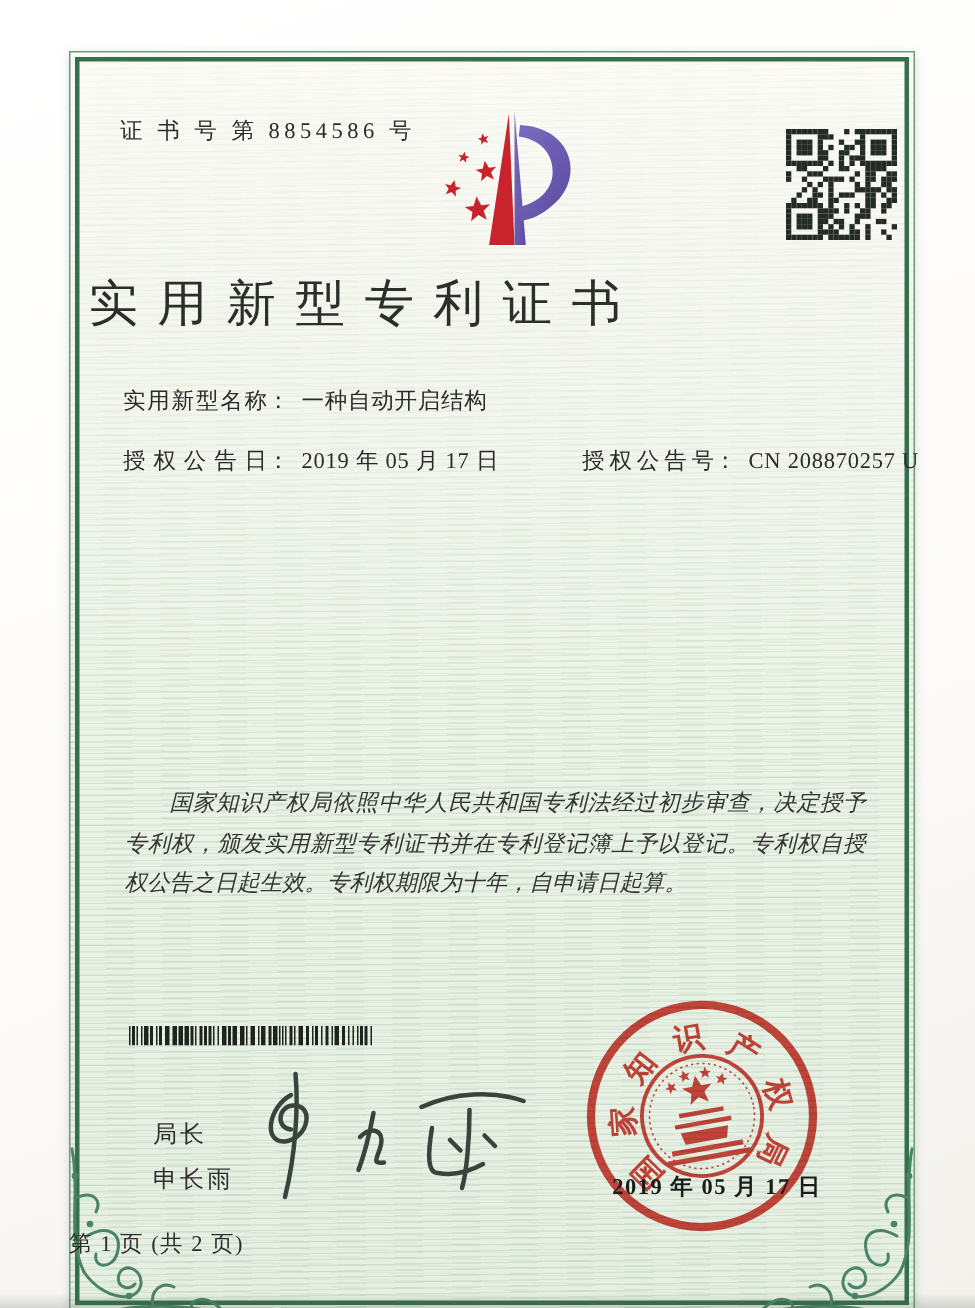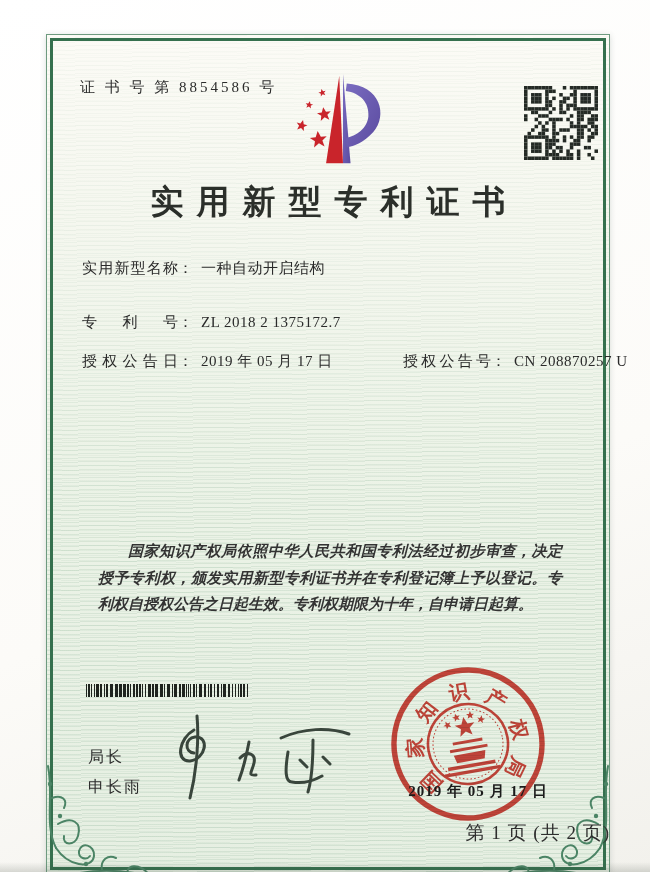--- a/index.html
+++ b/index.html
@@ -28,48 +28,48 @@
   }
   .frame-outer{position:absolute;inset:0;border:1px solid #6d9a7f;pointer-events:none;}
   .frame-inner{position:absolute;inset:4px;border:3px solid #35704e;pointer-events:none;}
   .corner{position:absolute;width:118px;height:128px;pointer-events:none;}
   .corner.bl{left:-10px;bottom:-12px;}
   .corner.br{right:-10px;bottom:-12px;transform:scaleX(-1);}
   
   .cert-no{position:absolute;left:34px;top:44px;font-size:15px;letter-spacing:3px;color:#2c2c2c;}
   .logo{position:absolute;left:238px;top:40px;width:118px;height:94px;}
   .qr{position:absolute;left:478px;top:52px;width:74px;height:74px;}
-  .title{position:absolute;left:0;top:146px;width:100%;margin:0;text-align:center;
-    font-size:33px;font-weight:bold;letter-spacing:13px;text-indent:13px;color:#2b2f2a;}
+  .title{position:absolute;left:0;top:146px;width:100%;margin:0;
+    font-size:33px;font-weight:normal;letter-spacing:13px;text-indent:13px;color:#2b2f2a;}
   
   .fields{position:absolute;left:36px;top:222px;right:28px;font-size:15px;color:#2a2a2a;}
   .frow{line-height:24px;margin-bottom:15px;position:relative;white-space:nowrap;}
-  .frow.first{margin-bottom:30px;}
+  .frow.first{margin-bottom:16px;}
   .flabel{display:inline-block;width:96px;text-align:justify;text-align-last:justify;vertical-align:top;}
   .fcolon{display:inline-block;margin-right:8px;}
   .fvalue{letter-spacing:0.5px;}
-  .grant2{position:absolute;left:306px;top:0;white-space:nowrap;margin-left:15px;}
+  .grant2{position:absolute;left:306px;top:0;white-space:nowrap;}
   .grant2 .flabel{width:88px;}
   
   .body-text{position:absolute;left:36px;right:32px;top:488px;
     font-size:15px;line-height:26.5px;font-style:italic;color:#333;text-align:justify;}
-  .body-text p{margin:16px;text-indent:2em;font-weight:bold;}
+  .body-text p{margin:1px;text-indent:2em;}
   
   .barcode{position:absolute;left:40px;top:650px;width:166px;height:13px;}
   
-  .director{position:absolute;left:42px;top:708px;font-size:16px;line-height:30px;
+  .director{position:absolute;left:56px;top:708px;font-size:16px;line-height:30px;
     font-family:"Liberation Sans","DejaVu Sans",sans-serif;color:#2d2d2d;letter-spacing:2px;}
   .signature{position:absolute;left:115px;top:676px;width:205px;height:96px;}
   
   .seal{position:absolute;left:340px;top:628px;width:164px;height:164px;opacity:0.92;mix-blend-mode:multiply;}
   .seal-date{position:absolute;left:352px;top:748px;width:160px;text-align:center;
     font-size:15px;font-weight:600;color:#1b1b1b;letter-spacing:1px;}
   
-  .footer{position:absolute;left:0;top:786px;width:100%;text-align:right;
-    font-size:19px;color:#2e2e2e;letter-spacing:1px;}
+  .footer{position:absolute;left:0;top:786px;width:100%;text-align:left;
+    font-size:15px;color:#2e2e2e;letter-spacing:1px;}
 </style>
 </head>
 <body>
 
 <div class="photo">
   <div class="cert">
     <div class="frame-outer"></div>
     <div class="frame-inner"></div>
 
     <svg class="corner bl" viewBox="0 0 118 128">
@@ -361,23 +361,20 @@
         <rect x="66.95238095238095" y="70.47619047619048" width="3.5238095238095237" height="3.5238095238095237" fill="#242a25"></rect>
       </svg>
 
     <h1 class="title">实用新型专利证书</h1>
 
     <div class="fields">
       <div class="frow first">
         <span class="flabel">实用新型名称</span><span class="fcolon">：</span><span class="fvalue">一种自动开启结构</span>
       </div>
       <div class="frow">
-        <span class="flabel">专利号</span><span class="fcolon">：</span><span class="fvalue">ZL 2018 2 1375172.7</span>
-      </div>
-      <div class="frow">
         <span class="flabel">授权公告日</span><span class="fcolon">：</span><span class="fvalue">2019 年 05 月 17 日</span>
         <span class="grant2">
           <span class="flabel">授权公告号</span><span class="fcolon">：</span><span class="fvalue">CN 208870257 U</span>
         </span>
       </div>
     </div>
 
     <div class="body-text">
       <p>国家知识产权局依照中华人民共和国专利法经过初步审查，决定授予专利权，颁发实用新型专利证书并在专利登记簿上予以登记。专利权自授权公告之日起生效。专利权期限为十年，自申请日起算。</p>
     </div>

